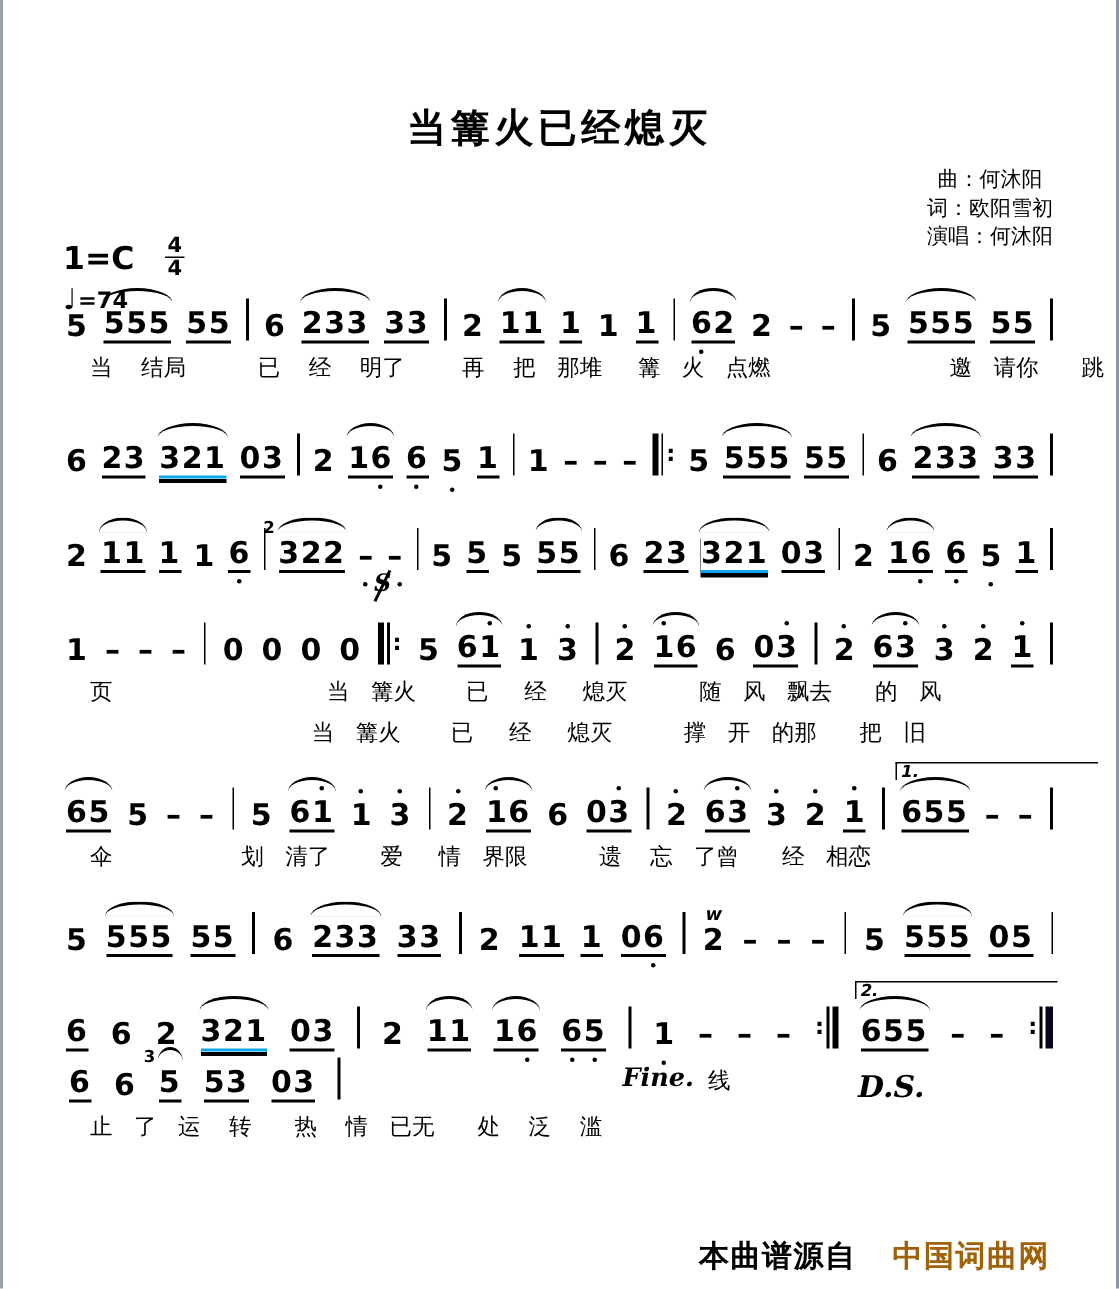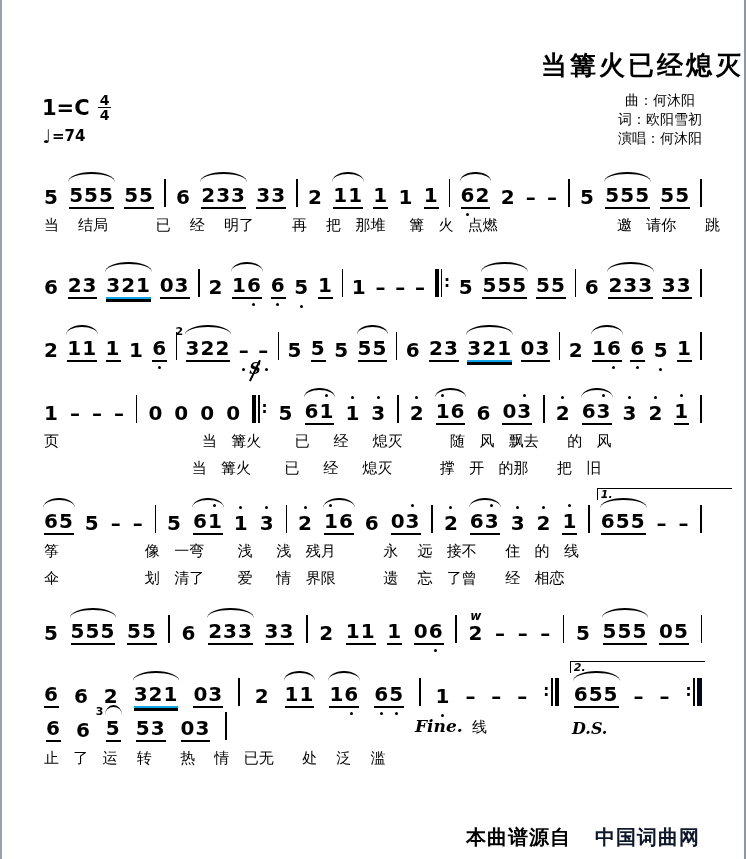--- a/index.html
+++ b/index.html
@@ -2,24 +2,24 @@
 <html><head>
 <meta charset="utf-8">
 <style>
   html,body{margin:0;padding:0;}
   body{
     width:746px;height:859px;position:relative;overflow:hidden;
     background:#ffffff;color:#000;
     font-family:"DejaVu Sans",sans-serif;
   }
   .sheet{position:absolute;inset:0;border-left:2px solid #9aa0a8;border-right:2px solid #8f96a3;}
-  .title{text-align:right;font-size:26px;font-weight:bold;letter-spacing:3px;margin-top:48px;}
+  .title{text-align:center;font-size:26px;font-weight:bold;letter-spacing:3px;margin-top:68px;}
   .meta{position:relative;height:60px;margin-top:8px;}
   .keyblock{position:absolute;left:40px;top:2px;font-weight:bold;}
-  .keyline{display:flex;align-items:center;gap:8px;font-size:21px;}
+  .keyline{display:flex;align-items:center;gap:20px;font-size:21px;margin-top:44px;}
   .frac{display:inline-flex;flex-direction:column;align-items:center;font-size:14px;line-height:14px;}
   .frac .top{border-bottom:1.5px solid #000;padding:0 2px;}
   .tempo{font-size:15px;margin-top:3px;display:flex;align-items:center;}
   .tempo .glyph{font-size:19px;margin-right:1px;}
   .credits{position:absolute;right:42px;top:0;text-align:center;font-size:14px;line-height:19px;}
 
   #score{padding:16px 42px 0 42px;}
   .music-line{margin-bottom:21px;}
   .music-line.tight{margin-bottom:14px;}
   .notes-row{display:flex;justify-content:space-between;align-items:flex-end;height:42px;}
@@ -42,23 +42,23 @@
   .segno{position:absolute;top:-36px;left:-6px;width:18px;height:24px;font-style:italic;font-weight:bold;font-size:16px;text-align:center;}
   .segno::before{content:"";position:absolute;left:8px;top:0;width:1.5px;height:23px;background:#000;transform:rotate(26deg);}
   .segno b{position:relative;font-family:"DejaVu Serif",serif;}
   .segno b::before{content:"";position:absolute;left:-7px;top:9px;width:3px;height:3px;border-radius:50%;background:#000;}
   .segno b::after{content:"";position:absolute;right:-7px;top:9px;width:3px;height:3px;border-radius:50%;background:#000;}
 
   .mid-row{position:relative;height:30px;margin-top:4px;}
   .mid-notes{position:absolute;left:2px;top:0;display:inline-flex;gap:15px;align-items:flex-end;}
   .fine{position:absolute;left:371px;top:4px;font-family:"DejaVu Serif",serif;font-style:italic;font-weight:bold;font-size:17px;}
   .fine-lyric{position:absolute;left:428px;top:6px;font-size:15px;}
-  .ds{position:absolute;left:528px;top:7px;font-family:"DejaVu Serif",serif;font-style:italic;font-weight:bold;font-size:16px;}
-
-  .lyrics-line{white-space:pre;font-size:15px;line-height:22px;margin-top:5px;font-weight:normal;}
+  .ds{position:absolute;left:528px;top:7px;font-family:"DejaVu Serif",serif;font-style:italic;font-weight:bold;font-size:20px;}
+
+  .lyrics-line{white-space:pre;font-size:15px;line-height:22px;margin-top:5px;font-weight:normal;margin-left:16px;}
 
   .footer{position:absolute;right:44px;bottom:8px;font-size:20px;font-weight:bold;letter-spacing:1px;}
   .footer .brand{margin-left:16px;}
 </style>
 </head>
 <body>
 
 <div class="sheet">
   <div class="title">当篝火已经熄灭</div>
 
@@ -278,21 +278,20 @@
           <span class="bar">
             <i class="bl"></i>
           </span>
           <span class="tok u1"><span class="ch">6</span><span class="ch">5</span><span class="ch">5</span><i class="slur"></i><i class="volta">1.</i></span>
           <span class="tok"><span class="ch">–</span></span>
           <span class="tok"><span class="ch">–</span></span>
           <span class="bar">
             <i class="bl"></i>
           </span>
         </div>
-        <div class="lyrics-line">筝                  像   一弯       浅     浅   残月          永    远   接不      住   的   线</div>
         <div class="lyrics-line">伞                  划   清了       爱     情   界限          遗    忘   了曾      经   相恋</div>
       </div>
       <div class="music-line">
         <div class="notes-row">
           <span class="tok"><span class="ch">5</span></span>
           <span class="tok u1"><span class="ch">5</span><span class="ch">5</span><span class="ch">5</span><i class="slur"></i></span>
           <span class="tok u1"><span class="ch">5</span><span class="ch">5</span></span>
           <span class="bar">
             <i class="bl"></i>
           </span>
@@ -373,15 +372,15 @@
           <span class="fine">Fine.</span>
           <span class="fine-lyric">线</span>
           <span class="ds">D.S.</span>
         </div>
         <div class="lyrics-line">止   了   运    转      热    情   已无      处    泛    滥</div>
       </div>
     </div>
 
   <div class="footer">
     <span>本曲谱源自</span>
-    <span class="brand" style="color: #0f172a;">中国词曲网</span>
+    <span class="brand" style="color: #a16207;">中国词曲网</span>
   </div>
 </div>
 
 </body></html>

